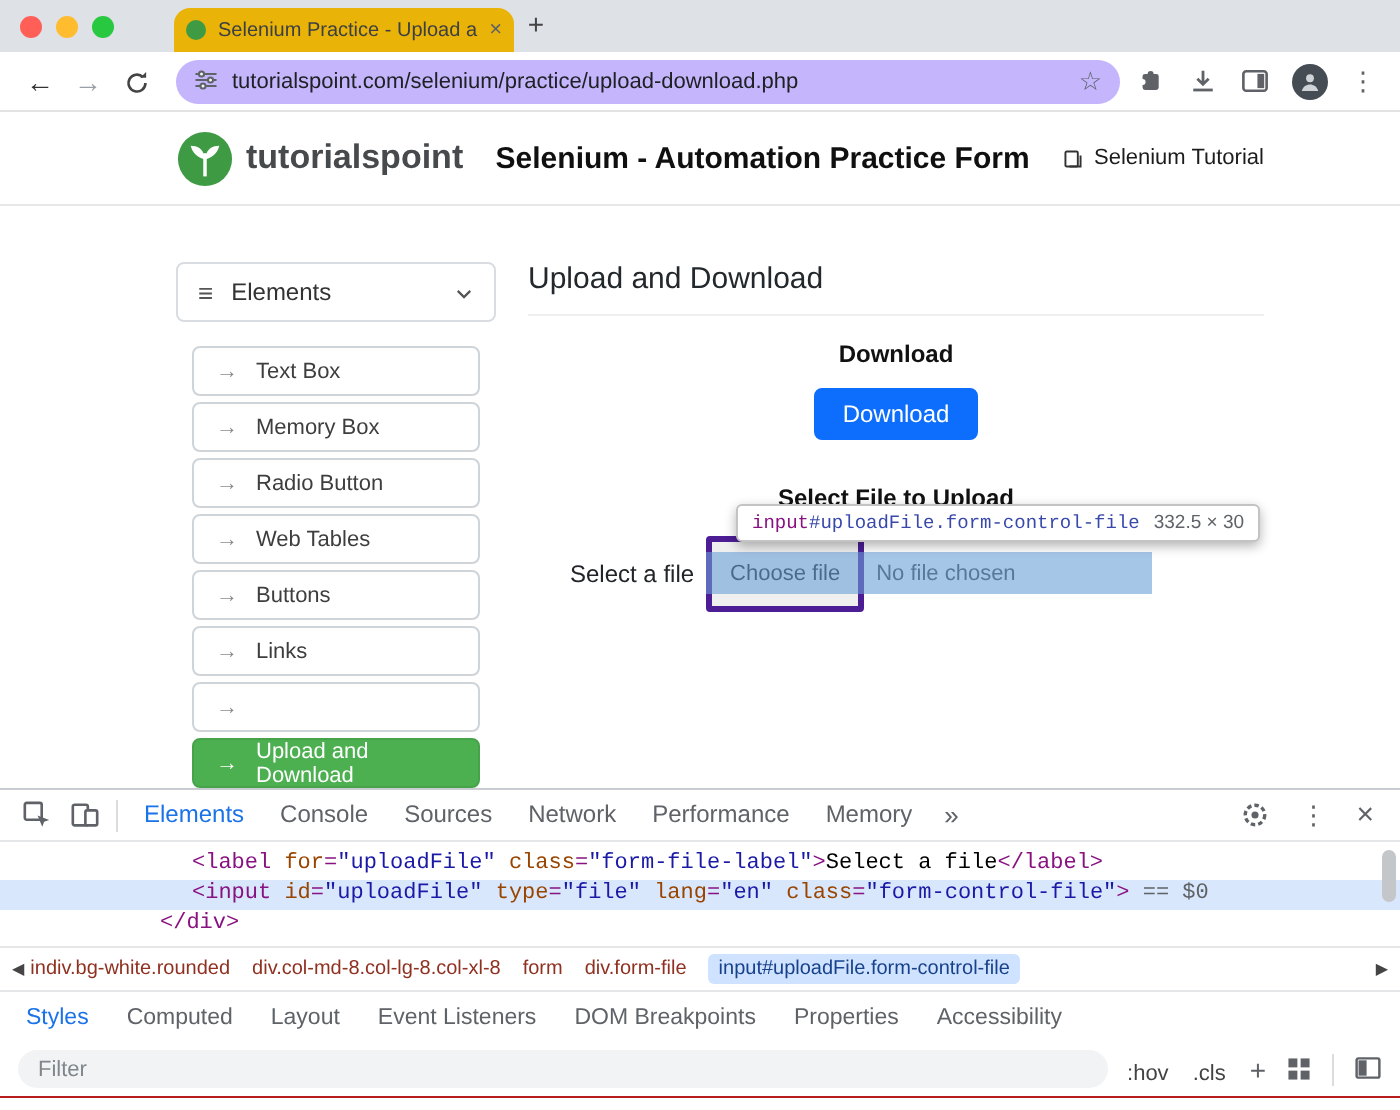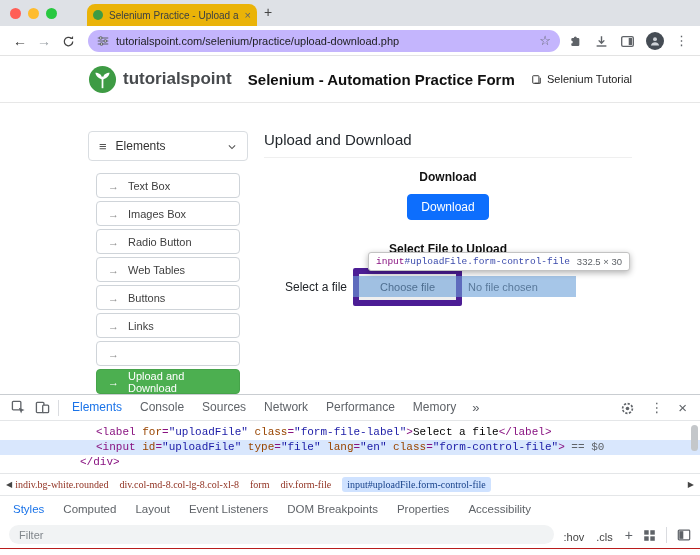--- a/index.html
+++ b/index.html
@@ -51,21 +51,21 @@
   .main-heading { font-size:15px; color:#23282d; padding-bottom:9px; border-bottom:1px solid #efefef; }
   .dl-title { margin-top:12px; text-align:center; font-size:12px; font-weight:bold; color:#111; }
   .dl-btn { display:block; margin:10px auto 0 auto; background:#0d6efd; color:#fff; border:1px solid #0d6efd; border-radius:4px; font-size:12px; padding:5px 13px; font-family:"Liberation Sans",sans-serif; }
   .upload-area { position:relative; height:84px; margin-top:22px; }
   .up-title { position:absolute; top:0; left:0; right:0; text-align:center; font-size:12px; font-weight:bold; color:#111; z-index:1; }
   .el-tooltip { position:absolute; top:10px; left:104px; z-index:3; background:#fff; border:1px solid #c3c3c3; border-radius:3px; box-shadow:0 2px 6px rgba(0,0,0,.3); padding:3px 7px; display:flex; align-items:center; gap:7px; white-space:nowrap; font-family:"Liberation Mono", monospace; font-size:9.5px; }
   .tt-tag { color:#881280; } .tt-rest { color:#3949ab; }
   .tt-size { color:#5f6368; font-family:"Liberation Sans",sans-serif; font-size:9.5px; }
   .file-row { position:absolute; top:34px; left:21px; display:flex; align-items:center; gap:6px; font-size:12px; color:#212529; }
   .file-input { position:relative; width:223px; height:21px; display:flex; align-items:center; background:#fff; }
-  .file-btn { height:38px; border:6px solid #4c1d95; background:#efefef; border-radius:2px; font-size:11px; color:#1b1b1b; display:flex; align-items:center; padding:0 21px; white-space:nowrap; }
+  .file-btn { height:38px; border:3px solid #4c1d95; background:#efefef; border-radius:2px; font-size:11px; color:#1b1b1b; display:flex; align-items:center; padding:0 9px; white-space:nowrap; }
   .file-status { font-size:11px; color:#3c3c3c; margin-left:6px; white-space:nowrap; }
   .file-highlight { position:absolute; inset:0; background:rgba(106,160,217,.6); }
 
   
   .devtools { position:absolute; left:0; right:0; bottom:0; top:394px; background:#fff; border-top:1px solid #c9cdd1; }
   .dt-toolbar { height:26px; display:flex; align-items:center; border-bottom:1px solid #e4e6e8; padding-left:6px; }
   .dt-icobtn { width:24px; text-align:center; line-height:0; }
   .dt-sep { width:1px; height:16px; background:#dadce0; margin:0 4px; flex:none; }
   .dt-tabs { display:flex; }
   .dt-tab { padding:0 9px; font-size:12px; color:#5f6368; line-height:25px; white-space:nowrap; }
@@ -76,21 +76,21 @@
   .dt-right .dots { font-size:13px; }
 
   .dt-code { position:relative; height:52px; padding-top:4px; font-family:"Liberation Mono", monospace; font-size:11px; overflow:hidden; }
   .code-line { height:15px; line-height:15px; white-space:pre; }
   .code-line.selected { background:#d9e7fd; }
   .tok-tag{ color:#881280; } .tok-attr{ color:#994500; } .tok-val{ color:#1a1aa6; } .tok-text{ color:#000; } .tok-eq{ color:#5f6368; }
   .dt-scroll { position:absolute; right:2px; top:4px; width:7px; height:26px; border-radius:4px; background:#c4c7ca; }
 
   .dt-crumbs { height:22px; display:flex; align-items:center; border-top:1px solid #e4e6e8; padding:0 3px; overflow:hidden; }
   .crumb-arrow { color:#454545; font-size:8px; padding:0 3px; flex:none; }
-  .crumb-list { display:flex; gap:11px; align-items:center; flex:1; overflow:hidden; font-family:Liberation Serif, serif; font-size:10px; }
+  .crumb-list { display:flex; gap:11px; align-items:center; flex:1; overflow:hidden; font-family:Liberation Sans, sans-serif; font-size:10px; }
   .crumb { color:#903020; white-space:nowrap; }
   .crumb.selected { background:#cfe2ff; color:#17418a; padding:2px 5px; border-radius:3px; }
 
   .dt-subtabs { height:26px; display:flex; align-items:center; border-top:1px solid #e4e6e8; padding-left:13px; font-size:11.5px; }
   .sub-tab { color:#5f6368; margin-right:19px; white-space:nowrap; }
   .sub-tab.active { color:#1a73e8; }
 
   .dt-filter { height:28px; display:flex; align-items:center; padding:0 9px; gap:10px; border-bottom:1px solid #b91c1c; }
   .filter-input { flex:1; height:19px; border:none; outline:none; border-radius:10px; background:#f1f3f4; padding:0 10px; font-size:11px; color:#333; font-family:"Liberation Sans",sans-serif; }
   .filter-input::placeholder { color:#80868b; }
@@ -189,21 +189,21 @@
                 <path d="M3 5.5l5 5 5-5"></path>
               </svg></span>
         </div>
         <div class="side-items">
             <div class="side-item">
               <span class="arr">→</span>
               <span>Text Box</span>
             </div>
             <div class="side-item">
               <span class="arr">→</span>
-              <span>Images Box</span>
+              <span>Memory Box</span>
             </div>
             <div class="side-item">
               <span class="arr">→</span>
               <span>Radio Button</span>
             </div>
             <div class="side-item">
               <span class="arr">→</span>
               <span>Web Tables</span>
             </div>
             <div class="side-item">

